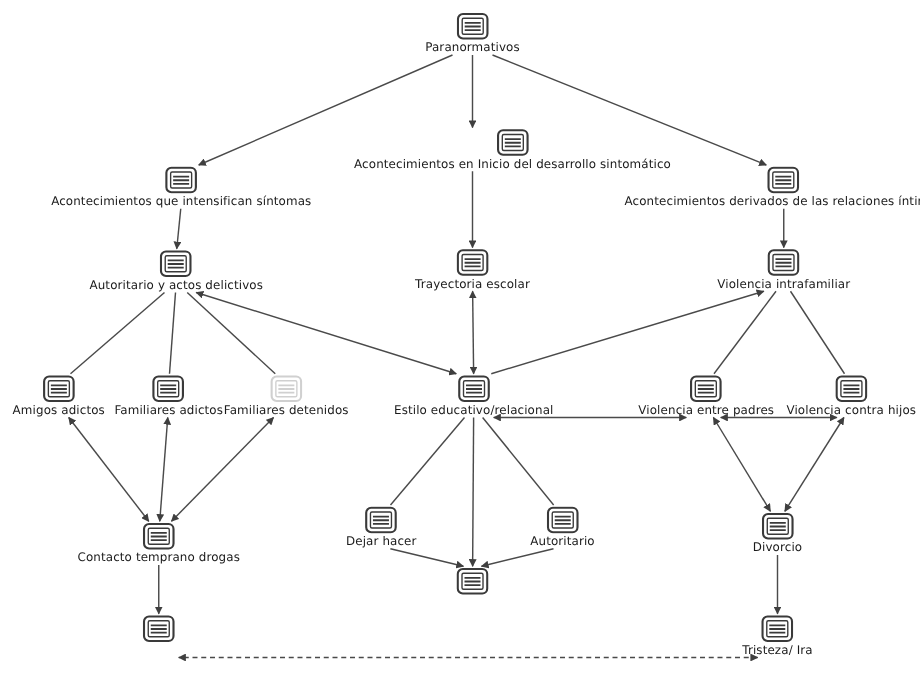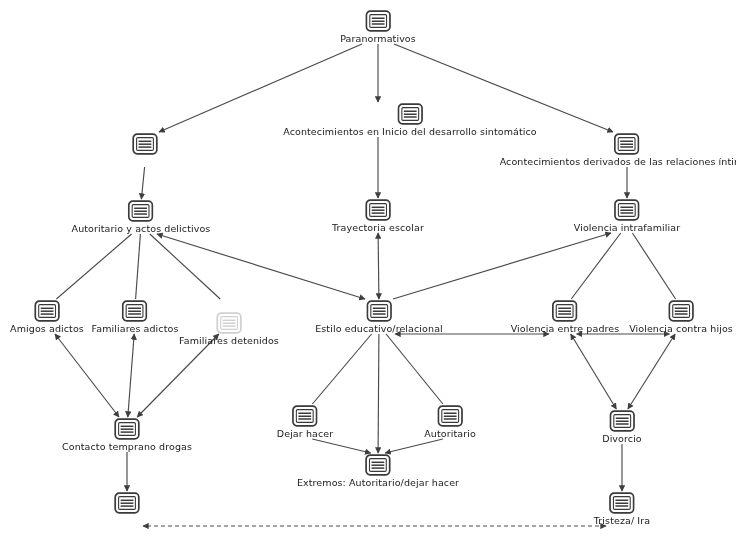--- a/index.html
+++ b/index.html
@@ -116,20 +116,21 @@
         <div class="node-label">Acontecimientos en Inicio del desarrollo sintomático</div>
       </div>
       <div class="node" style="left: 145px; top: 133px;">
         <span class="node-icon"><svg viewBox="0 0 26 22" width="26" height="22">
             <rect x="1.2" y="1.2" width="23.6" height="19.6" rx="4" ry="4" fill="#ffffff" stroke="#3a3a3a" stroke-width="1.7"></rect>
             <rect x="4.6" y="4.6" width="16.8" height="12.8" rx="1.2" ry="1.2" fill="#ffffff" stroke="#3a3a3a" stroke-width="1.1"></rect>
             <line x1="6.6" y1="8.3" x2="19.4" y2="8.3" stroke="#3a3a3a" stroke-width="1.5"></line>
             <line x1="6.6" y1="11.2" x2="19.4" y2="11.2" stroke="#3a3a3a" stroke-width="1.5"></line>
             <line x1="6.6" y1="14.1" x2="19.4" y2="14.1" stroke="#3a3a3a" stroke-width="1.5"></line>
           </svg></span>
+        <div class="node-label">Acontecimientos que intensifican síntomas</div>
       </div>
       <div class="node" style="left: 627px; top: 133px;">
         <span class="node-icon"><svg viewBox="0 0 26 22" width="26" height="22">
             <rect x="1.2" y="1.2" width="23.6" height="19.6" rx="4" ry="4" fill="#ffffff" stroke="#3a3a3a" stroke-width="1.7"></rect>
             <rect x="4.6" y="4.6" width="16.8" height="12.8" rx="1.2" ry="1.2" fill="#ffffff" stroke="#3a3a3a" stroke-width="1.1"></rect>
             <line x1="6.6" y1="8.3" x2="19.4" y2="8.3" stroke="#3a3a3a" stroke-width="1.5"></line>
             <line x1="6.6" y1="11.2" x2="19.4" y2="11.2" stroke="#3a3a3a" stroke-width="1.5"></line>
             <line x1="6.6" y1="14.1" x2="19.4" y2="14.1" stroke="#3a3a3a" stroke-width="1.5"></line>
           </svg></span>
         <div class="node-label">Acontecimientos derivados de las relaciones íntimas</div>
@@ -177,21 +178,21 @@
       <div class="node" style="left: 135px; top: 300px; text-align: center;">
         <span class="node-icon"><svg viewBox="0 0 26 22" width="26" height="22">
             <rect x="1.2" y="1.2" width="23.6" height="19.6" rx="4" ry="4" fill="#ffffff" stroke="#3a3a3a" stroke-width="1.7"></rect>
             <rect x="4.6" y="4.6" width="16.8" height="12.8" rx="1.2" ry="1.2" fill="#ffffff" stroke="#3a3a3a" stroke-width="1.1"></rect>
             <line x1="6.6" y1="8.3" x2="19.4" y2="8.3" stroke="#3a3a3a" stroke-width="1.5"></line>
             <line x1="6.6" y1="11.2" x2="19.4" y2="11.2" stroke="#3a3a3a" stroke-width="1.5"></line>
             <line x1="6.6" y1="14.1" x2="19.4" y2="14.1" stroke="#3a3a3a" stroke-width="1.5"></line>
           </svg></span>
         <div class="node-label">Familiares adictos</div>
       </div>
-      <div class="node muted" style="left: 229px; top: 312px;">
+      <div class="node muted" style="left: 229px; top: 300px;">
         <span class="node-icon"><svg viewBox="0 0 26 22" width="26" height="22">
             <rect x="1.2" y="1.2" width="23.6" height="19.6" rx="4" ry="4" fill="#ffffff" stroke="#d0d0d0" stroke-width="1.7"></rect>
             <rect x="4.6" y="4.6" width="16.8" height="12.8" rx="1.2" ry="1.2" fill="#ffffff" stroke="#d0d0d0" stroke-width="1.1"></rect>
             <line x1="6.6" y1="8.3" x2="19.4" y2="8.3" stroke="#d0d0d0" stroke-width="1.5"></line>
             <line x1="6.6" y1="11.2" x2="19.4" y2="11.2" stroke="#d0d0d0" stroke-width="1.5"></line>
             <line x1="6.6" y1="14.1" x2="19.4" y2="14.1" stroke="#d0d0d0" stroke-width="1.5"></line>
           </svg></span>
         <div class="node-label">Familiares detenidos</div>
       </div>
       <div class="node" style="left: 379px; top: 300px;">
@@ -265,21 +266,20 @@
         <div class="node-label">Divorcio</div>
       </div>
       <div class="node" style="left: 378px; top: 454px;">
         <span class="node-icon"><svg viewBox="0 0 26 22" width="26" height="22">
             <rect x="1.2" y="1.2" width="23.6" height="19.6" rx="4" ry="4" fill="#ffffff" stroke="#3a3a3a" stroke-width="1.7"></rect>
             <rect x="4.6" y="4.6" width="16.8" height="12.8" rx="1.2" ry="1.2" fill="#ffffff" stroke="#3a3a3a" stroke-width="1.1"></rect>
             <line x1="6.6" y1="8.3" x2="19.4" y2="8.3" stroke="#3a3a3a" stroke-width="1.5"></line>
             <line x1="6.6" y1="11.2" x2="19.4" y2="11.2" stroke="#3a3a3a" stroke-width="1.5"></line>
             <line x1="6.6" y1="14.1" x2="19.4" y2="14.1" stroke="#3a3a3a" stroke-width="1.5"></line>
           </svg></span>
-        <div class="node-label">Extremos: Autoritario/dejar hacer</div>
       </div>
       <div class="node" style="left: 127px; top: 492px;">
         <span class="node-icon"><svg viewBox="0 0 26 22" width="26" height="22">
             <rect x="1.2" y="1.2" width="23.6" height="19.6" rx="4" ry="4" fill="#ffffff" stroke="#3a3a3a" stroke-width="1.7"></rect>
             <rect x="4.6" y="4.6" width="16.8" height="12.8" rx="1.2" ry="1.2" fill="#ffffff" stroke="#3a3a3a" stroke-width="1.1"></rect>
             <line x1="6.6" y1="8.3" x2="19.4" y2="8.3" stroke="#3a3a3a" stroke-width="1.5"></line>
             <line x1="6.6" y1="11.2" x2="19.4" y2="11.2" stroke="#3a3a3a" stroke-width="1.5"></line>
             <line x1="6.6" y1="14.1" x2="19.4" y2="14.1" stroke="#3a3a3a" stroke-width="1.5"></line>
           </svg></span>
       </div>

